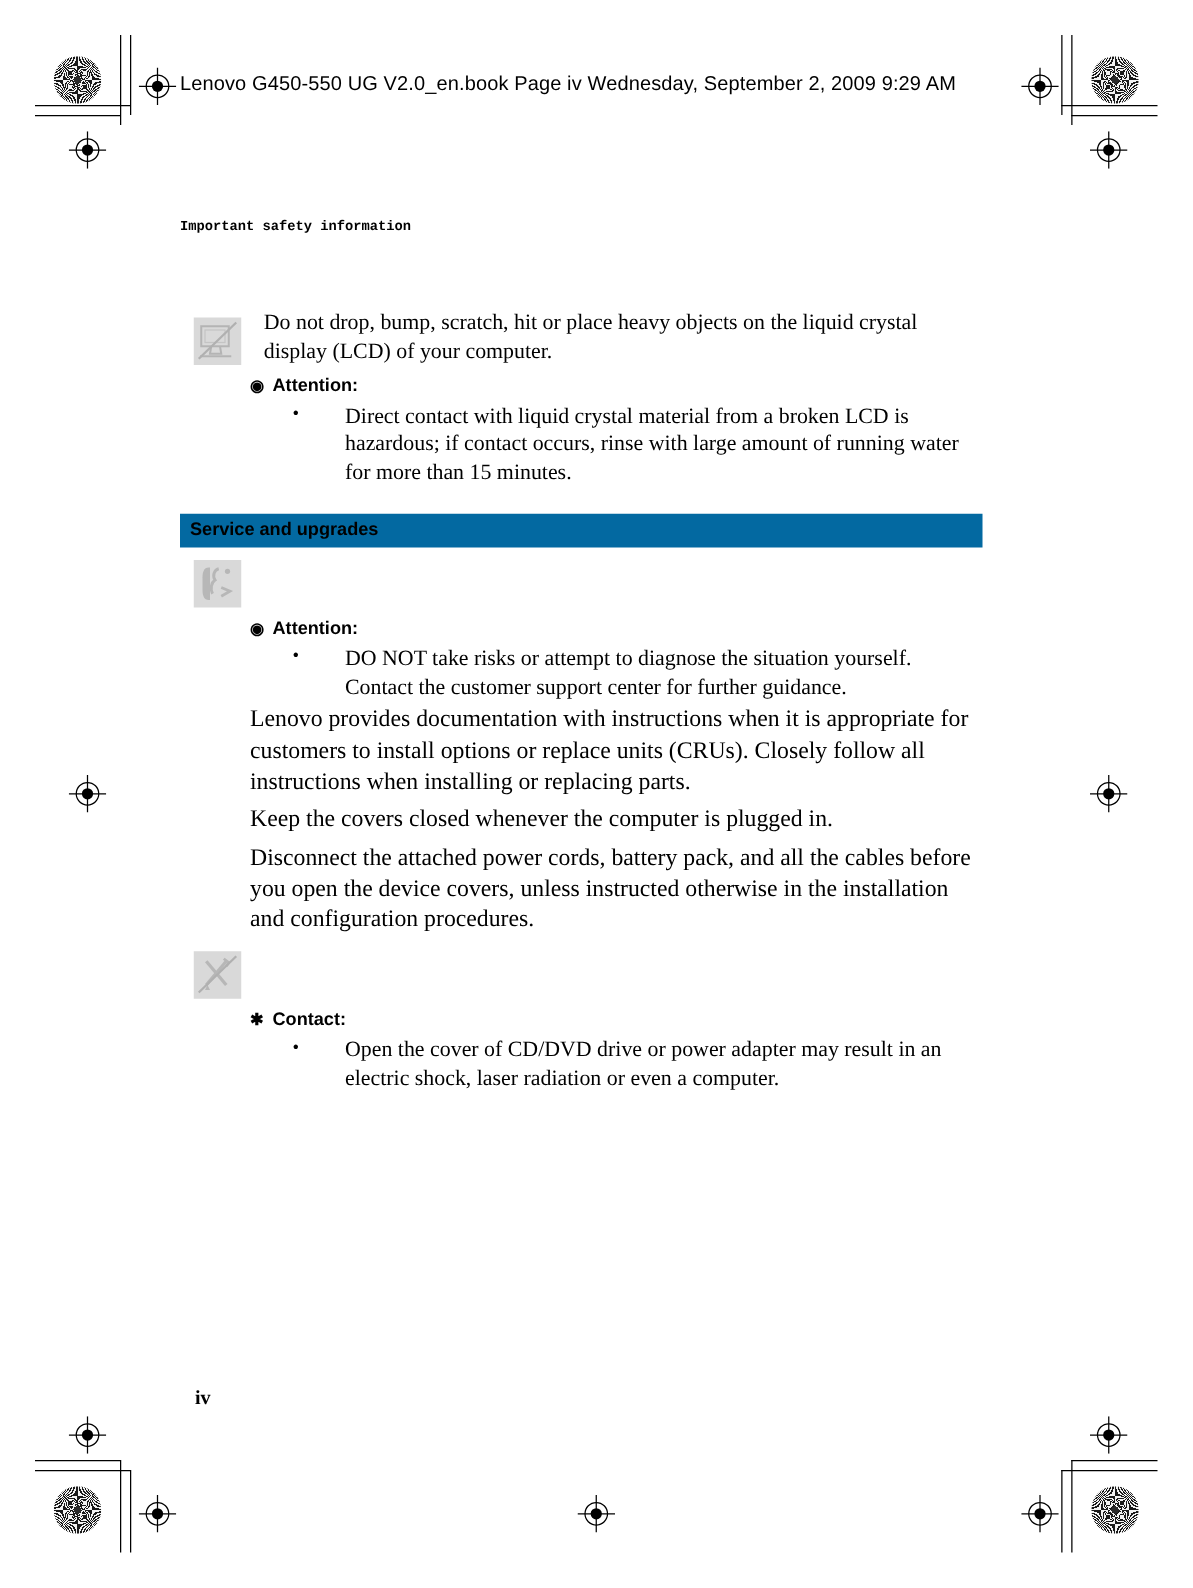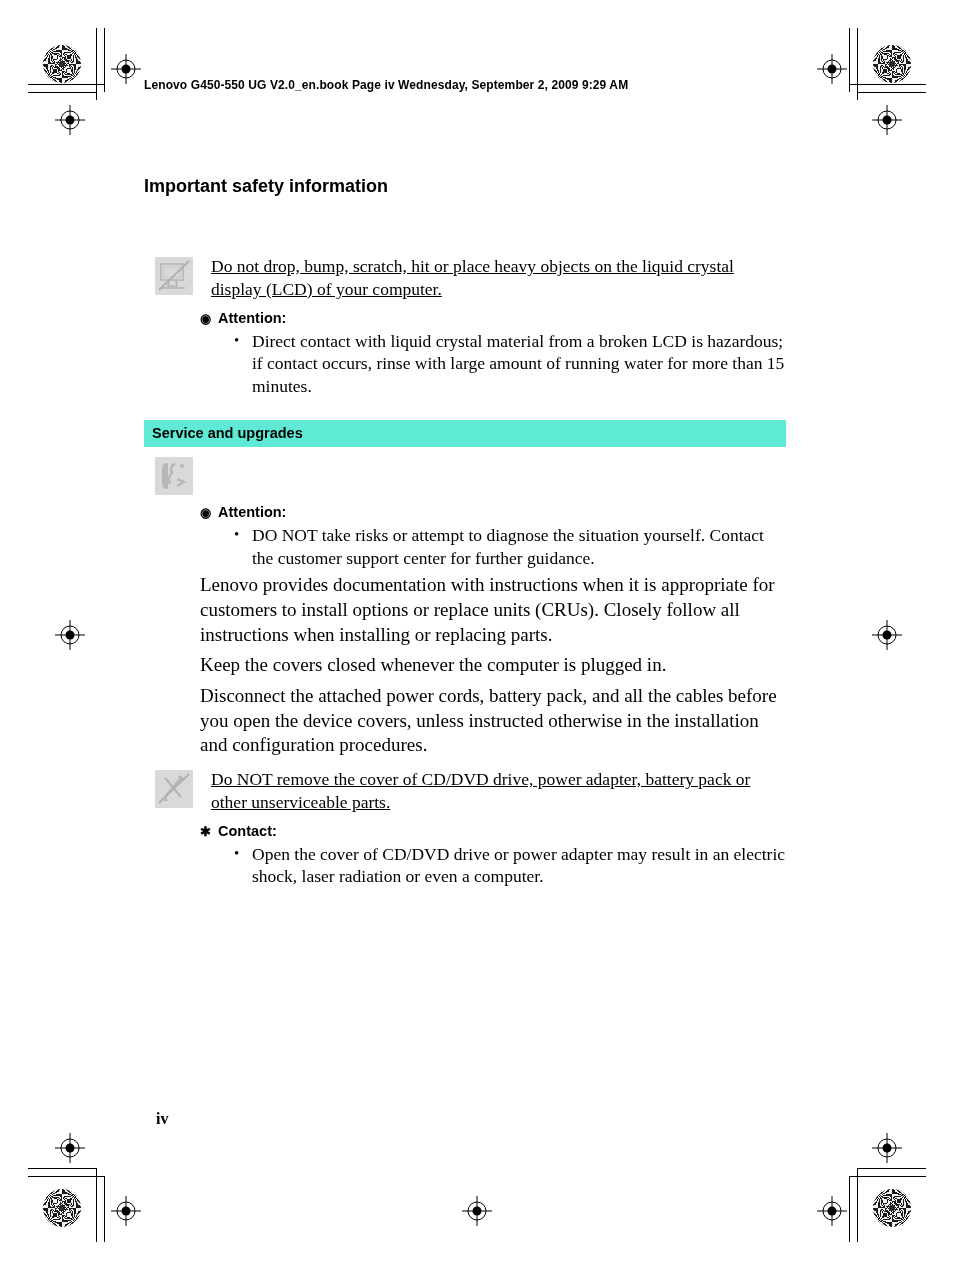--- a/index.html
+++ b/index.html
@@ -33,59 +33,57 @@
     position: absolute;
     background: #000000;
   }
   .crop-h { height: 1px; }
   .crop-v { width: 1px; }
 
   
   .running-header {
     position: absolute;
     left: 144px;
-    top: 78px;
+    top: 59px;
     font-family: "Liberation Sans", sans-serif;
-    font-size: 12px;
+    font-size: 16px;
     letter-spacing: 0.1px;
     white-space: nowrap;
-    font-weight: bold;
   }
 
   .content {
     position: absolute;
     left: 144px;
     top: 176px;
     width: 642px;
   }
 
   .section-running-title {
-    font-family: Liberation Sans, sans-serif;
+    font-family: Liberation Mono, monospace;
     font-weight: bold;
-    font-size: 18px;
+    font-size: 11px;
     margin: 0 0 58px 0;
   }
 
   .banner {
-    background: #5eead4;
+    background: #0369a1;
     font-family: "Liberation Sans", sans-serif;
     font-weight: bold;
     font-size: 14.5px;
     padding: 5px 0 6px 8px;
     margin: 22px 0 8px 0;
     width: 642px;
     box-sizing: border-box;
   }
 
   
   .icon-row {
     display: flex;
-    align-items: flex-start;
+    align-items: flex-end;
     margin: 0 0 4px 0;
-    text-decoration: underline;
   }
   .icon-box {
     width: 38px;
     height: 38px;
     flex: 0 0 38px;
     background: #d9d9d9;
     margin: 2px 18px 0 11px;
   }
   .icon-box svg { display: block; width: 38px; height: 38px; }
 
@@ -130,21 +128,21 @@
     display: flex;
     font-size: 17.5px;
     line-height: 1.30;
     padding-left: 34px;
   }
   .warn-bullet {
     flex: 0 0 18px;
     font-size: 15px;
     line-height: 1.35;
   }
-  .warn-list li span.txt { flex: 1; }
+  .warn-list li span.txt { flex: 1; margin-left: 24px; }
 
   .folio {
     position: absolute;
     left: 156px;
     top: 1110px;
     font-weight: bold;
     font-size: 16px;
   }
 </style>
 </head>
@@ -310,21 +308,20 @@
   <div class="icon-row" style="margin-top:10px;">
     <div class="icon-box">
       <svg viewBox="0 0 38 38">
         <path d="M10 8 L26 27" stroke="#b7b7b7" stroke-width="2.6" fill="none"></path>
         <path d="M26 8 L10 27" stroke="#b7b7b7" stroke-width="2.6" fill="none"></path>
         <path d="M24 6 L28 9 L26 12" fill="none" stroke="#b7b7b7" stroke-width="2.2"></path>
         <path d="M11 27 L9 31 L13 31 Z" fill="#b7b7b7"></path>
         <line x1="4" y1="33" x2="34" y2="4" stroke="#b0b0b0" stroke-width="1.8"></line>
       </svg>
     </div>
-    <div class="body-text">Do NOT remove the cover of CD/DVD drive, power adapter, battery pack or other unserviceable parts.</div>
   </div>
 
   <div class="warn">
     <div class="warn-head">
       <span class="warn-marker">✱</span>
       <span>Contact:</span>
     </div>
     <ul class="warn-list">
       <li>
         <span class="warn-bullet">•</span>

